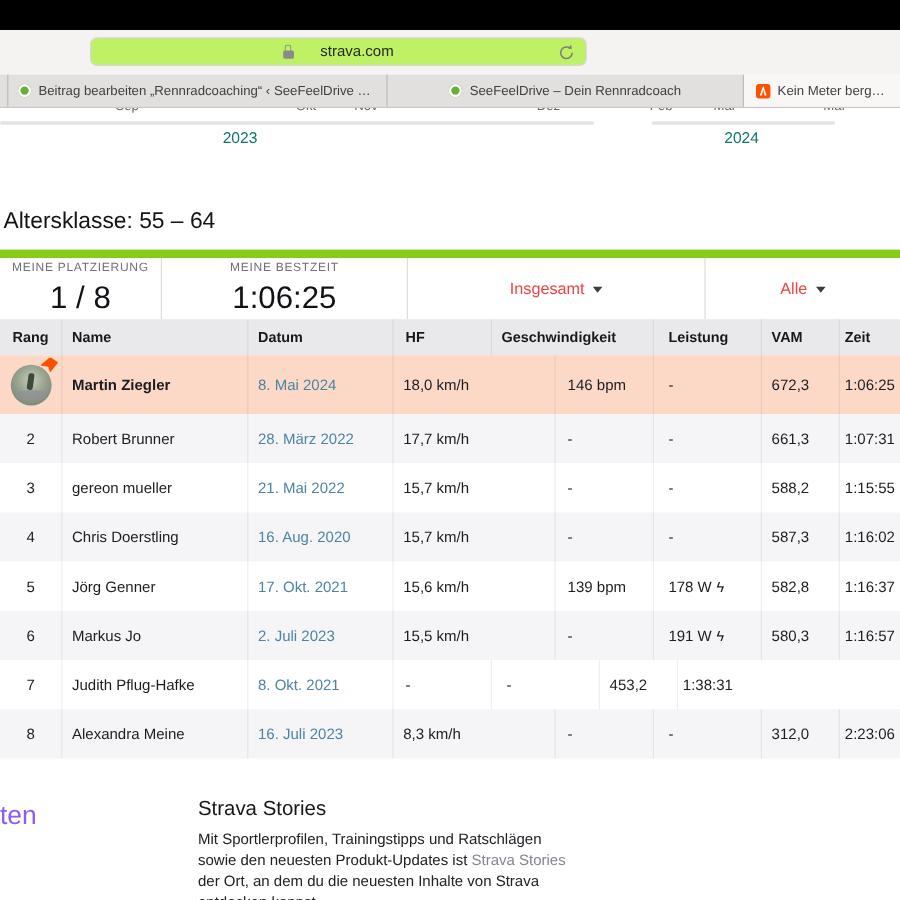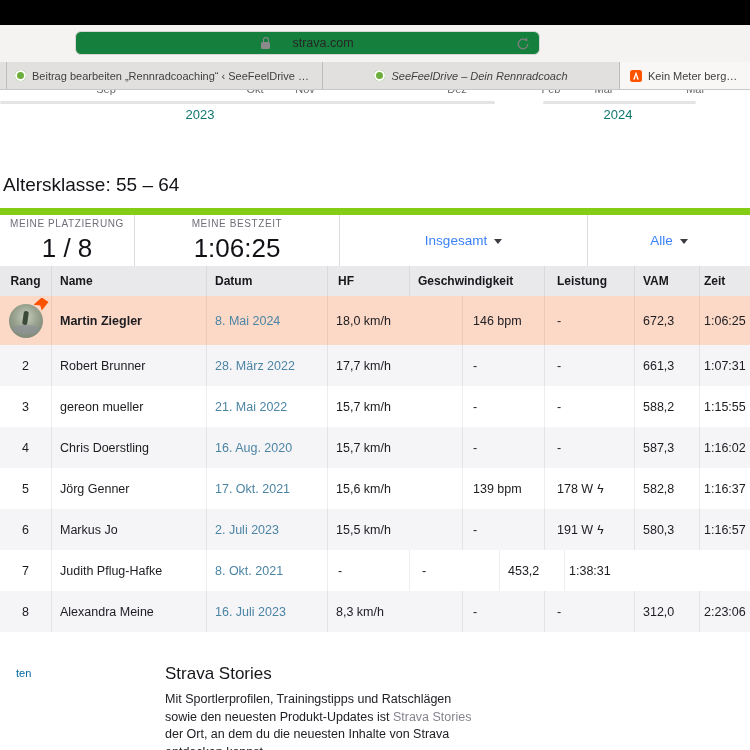--- a/index.html
+++ b/index.html
@@ -7,59 +7,59 @@
   body {
     position:relative; width:750px; height:750px; overflow:hidden;
     font-family:"Liberation Sans", sans-serif; background:#ffffff;
   }
   .abs { position:absolute; }
 
   
   .black-bar { left:0; top:0; width:750px; height:25px; background:#000; z-index:6; }
   .chrome { left:0; top:25px; width:750px; height:37px; background:#f5f3f1; z-index:6; }
   .url-field {
-    position:absolute; left:75px; top:6px; width:465px; height:24px;
-    background:#15803d; border:1px solid #d9d7d5; border-radius:6px;
+    position:absolute; left:75px; top:6px; width:414px; height:24px;
+    background:#bef264; border:1px solid #d9d7d5; border-radius:6px;
     display:flex; align-items:center; justify-content:center; gap:22px;
     font-size:12.5px; color:#262626;
   }
   .lock-icon { width:9px; height:12px; position:relative; display:inline-block; }
   .lock-icon .body { position:absolute; left:0; bottom:0; width:9px; height:7px; background:#8a8a8a; border-radius:1.5px; }
   .lock-icon .shackle { position:absolute; left:1.5px; top:0; width:6px; height:7px; border:1.5px solid #8a8a8a; border-bottom:none; border-radius:4px 4px 0 0; }
   .reload-btn { position:absolute; right:8px; top:4px; width:16px; height:16px; color:#7e7e7e; }
   .tab-bar { left:0; top:62px; width:750px; height:28px; background:#e1e0df; border-bottom:1px solid #c9c8c6; z-index:5; display:flex; }
   .tab {
     height:100%; display:flex; align-items:center; justify-content:center; gap:6px;
     font-size:11px; color:#3f3f3f; border-right:1px solid #bdbcba;
     overflow:hidden; white-space:nowrap; padding:0 8px;
   }
   .tab.stub { width:7px; padding:0; }
   .tab.t1 { width:316px; }
-  .tab.t2 { width:297px;font-style:italic; }
+  .tab.t2 { width:297px; }
   .tab.active { flex:1; background:#f8f7f6; border-right:none; justify-content:flex-start; padding-left:10px; }
   .tab-label { overflow:hidden; text-overflow:ellipsis; }
   .favicon-green { width:11px; height:11px; border-radius:50%; background:#6cae3e; box-shadow:inset 0 0 0 2px #fff, inset 0 0 0 4px #6cae3e; flex:0 0 auto; }
   .favicon-strava { width:12px; height:12px; border-radius:2.5px; background:#fc5200; position:relative; flex:0 0 auto; }
   .favicon-strava .chevron { position:absolute; left:1.5px; top:2px; width:9px; height:8px; background:#fff;
     clip-path:polygon(50% 0, 82% 100%, 62% 100%, 50% 42%, 38% 100%, 18% 100%); }
 
   
   .month-label { position:absolute; top:83px; font-size:11px; color:#66666b; transform:translateX(-50%); z-index:1; }
   .tl-line { position:absolute; top:101px; height:3px; background:#e4e4e6; border-radius:2px; z-index:1; }
   .year-label { position:absolute; top:107px; font-size:13px; color:#0f766e; transform:translateX(-50%); z-index:1; }
 
   
   .section-heading { left:3px; top:174px; font-size:19px; color:#141418; font-weight:500; }
   .stats-bar { left:0; top:208px; width:750px; height:58px; border-top:7px solid #84cc16; display:flex; }
   .stat-block { height:100%; display:flex; flex-direction:column; align-items:center; justify-content:center; gap:4px; border-right:1px solid #dcdcde; }
   .stat-block:last-child { border-right:none; }
   .sb1 { width:135px; } .sb2 { width:205px; } .sb3 { width:248px; } .sb4 { width:162px; }
   .stat-label { font-size:10px; letter-spacing:.6px; color:#6f6f7a; }
   .stat-value { font-size:26px; color:#121216; }
-  .filter-btn { display:flex; align-items:center; gap:7px; font-size:13.5px; color:#3b82f6; cursor:default; }
+  .filter-btn { display:flex; align-items:center; gap:7px; font-size:13.5px; color:#ef4444; cursor:default; }
   .caret { width:0; height:0; border-left:4px solid transparent; border-right:4px solid transparent; border-top:5px solid #3c3c42; margin-top:2px; }
 
   .table { left:0; top:266px; width:750px; }
   .trow { display:flex; width:750px; align-items:center; }
   .thead { height:30px; background:#e9e9ec; font-size:12px; font-weight:bold; color:#18181c; }
   .cell { height:100%; display:flex; align-items:center; border-right:1px solid rgba(0,0,0,0.065); padding-left:8px; overflow:hidden; }
   .cell:last-child { border-right:none; }
   .c-rang { width:52px; justify-content:center; padding-left:0; }
   .c-name { width:155px; }
   .c-datum { width:121px; }
@@ -75,21 +75,21 @@
   .date-link { color:#4c84a4; }
   .bolt { margin-left:4px; font-size:12px; color:#1c1c21; }
   .avatar { width:34px; height:34px; border-radius:50%; position:relative;
     background:radial-gradient(circle at 50% 38%, #c7cdbd 0%, #97a18e 45%, #6e7869 100%); }
   .avatar .rider { position:absolute; left:14px; top:7px; width:5px; height:14px; background:#3c4a3a; border-radius:2px; transform:rotate(8deg); }
   .avatar .road { position:absolute; left:4px; bottom:4px; width:26px; height:9px; background:#8d9196; border-radius:50%; opacity:.75; }
   .avatar .badge { position:absolute; right:-6px; top:-6px; width:15px; height:13px; background:#fc5200;
     clip-path:polygon(0 55%, 55% 0, 100% 35%, 55% 100%, 45% 62%); }
 
   
-  .footer-trunc { left:16px; top:667px; font-size:11px; color:#0369a1; }
+  .footer-trunc { left:0; top:667px; font-size:22px; color:#8b5cf6; }
   .stories-title { left:165px; top:664px; font-size:17px; color:#17171b; font-weight:500; }
   .stories-text { left:165px; top:691px; width:312px; font-size:12.5px; line-height:17.5px; color:#212126; }
   .stories-link { color:#85858f; }
 </style>
 </head>
 <body>
 
 <div id="months-layer">
     <span class="month-label" style="left: 106px;">Sep</span>
     <span class="month-label" style="left: 255px;">Okt</span>

